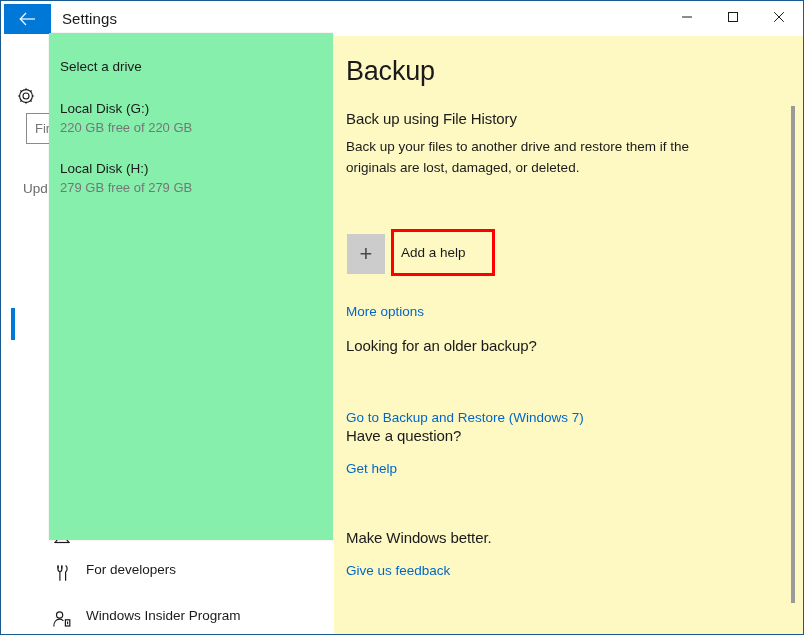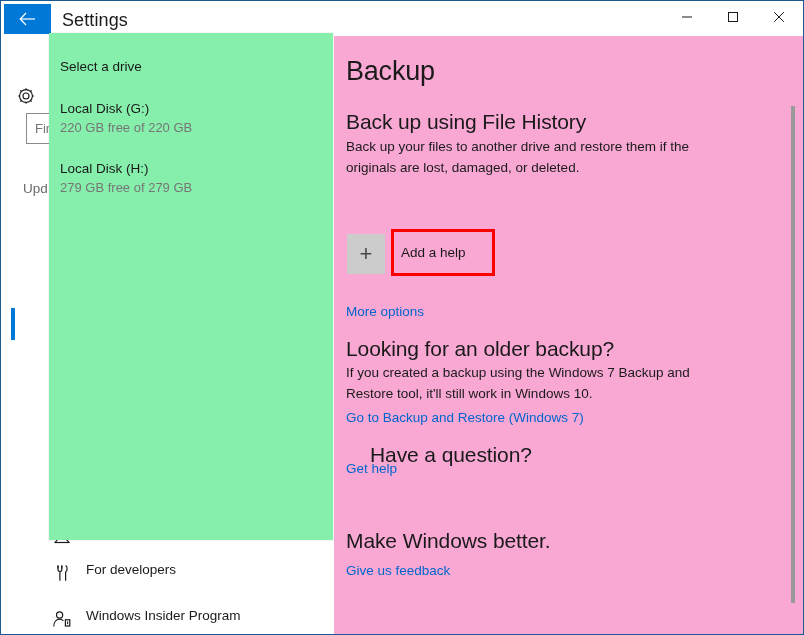--- a/index.html
+++ b/index.html
@@ -25,21 +25,21 @@
   #back-button {
     position: absolute; left: 3px; top: 3px;
     width: 47px; height: 30px;
     background: #0078d7;
     display: flex; align-items: center; justify-content: center;
     cursor: pointer;
   }
   #back-button svg { display:block; }
   #app-title {
     position: absolute; left: 61px; top: 9px;
-    font-size: 18px; color: #1a1a1a;
+    font-size: 15px; color: #1a1a1a;
     letter-spacing: .1px;
     text-align: center;
   }
   .wctrl {
     position: absolute; top: 0;
     width: 46px; height: 31px;
     display: flex; align-items: center; justify-content: center;
     cursor: pointer;
   }
   #btn-min { right: 93px; }
@@ -122,31 +122,31 @@
   }
   .drive-sub {
     position: absolute; left: 11px; top: 19px;
     font-size: 13px; color: #767676;
   }
 
   
   #content {
     position: absolute; left: 333px; top: 35px;
     width: 469px; height: 598px;
-    background: #f9a8d4;
+    background: #fef9c3;
     overflow: hidden;
   }
   #page-title {
     position: absolute; left: 12px; top: 20px;
     font-size: 27px; font-weight: 400; color: #1a1a1a;
     letter-spacing: -.2px;
   }
   .sec-head {
     position: absolute; left: 12px;
-    font-size: 21px; font-weight: 400; color: #1a1a1a;
+    font-size: 15px; font-weight: 400; color: #1a1a1a;
     letter-spacing: -.1px;
   }
   .sec-body {
     position: absolute; left: 12px;
     width: 392px;
     font-size: 13.5px; color: #1a1a1a;
     line-height: 21px;
   }
   .link {
     position: absolute; left: 12px;
@@ -377,24 +377,23 @@
     <div id="add-drive-plus">
       <span>+</span>
     </div>
     <div id="add-drive-box">
       <span>Add a help</span>
     </div>
 
     <div class="link" style="top:268px;">More options</div>
 
     <div class="sec-head" style="top:301px;">Looking for an older backup?</div>
-    <div class="sec-body" style="top:326px;">If you created a backup using the Windows 7 Backup and Restore tool, it'll still work in Windows 10.</div>
     <div class="link" style="top:374px;">Go to Backup and Restore (Windows 7)</div>
 
-    <div class="sec-head" style="top:407px; left:12px;margin-left:24px;">Have a question?</div>
+    <div class="sec-head" style="top:391px; left:12px;">Have a question?</div>
     <div class="link" style="top:425px;">Get help</div>
 
     <div class="sec-head" style="top:493px;">Make Windows better.</div>
     <div class="link" style="top:527px;">Give us feedback</div>
 
     <div id="scrollbar-track">
       <div id="scrollbar-thumb"></div>
     </div>
   </div>
 

